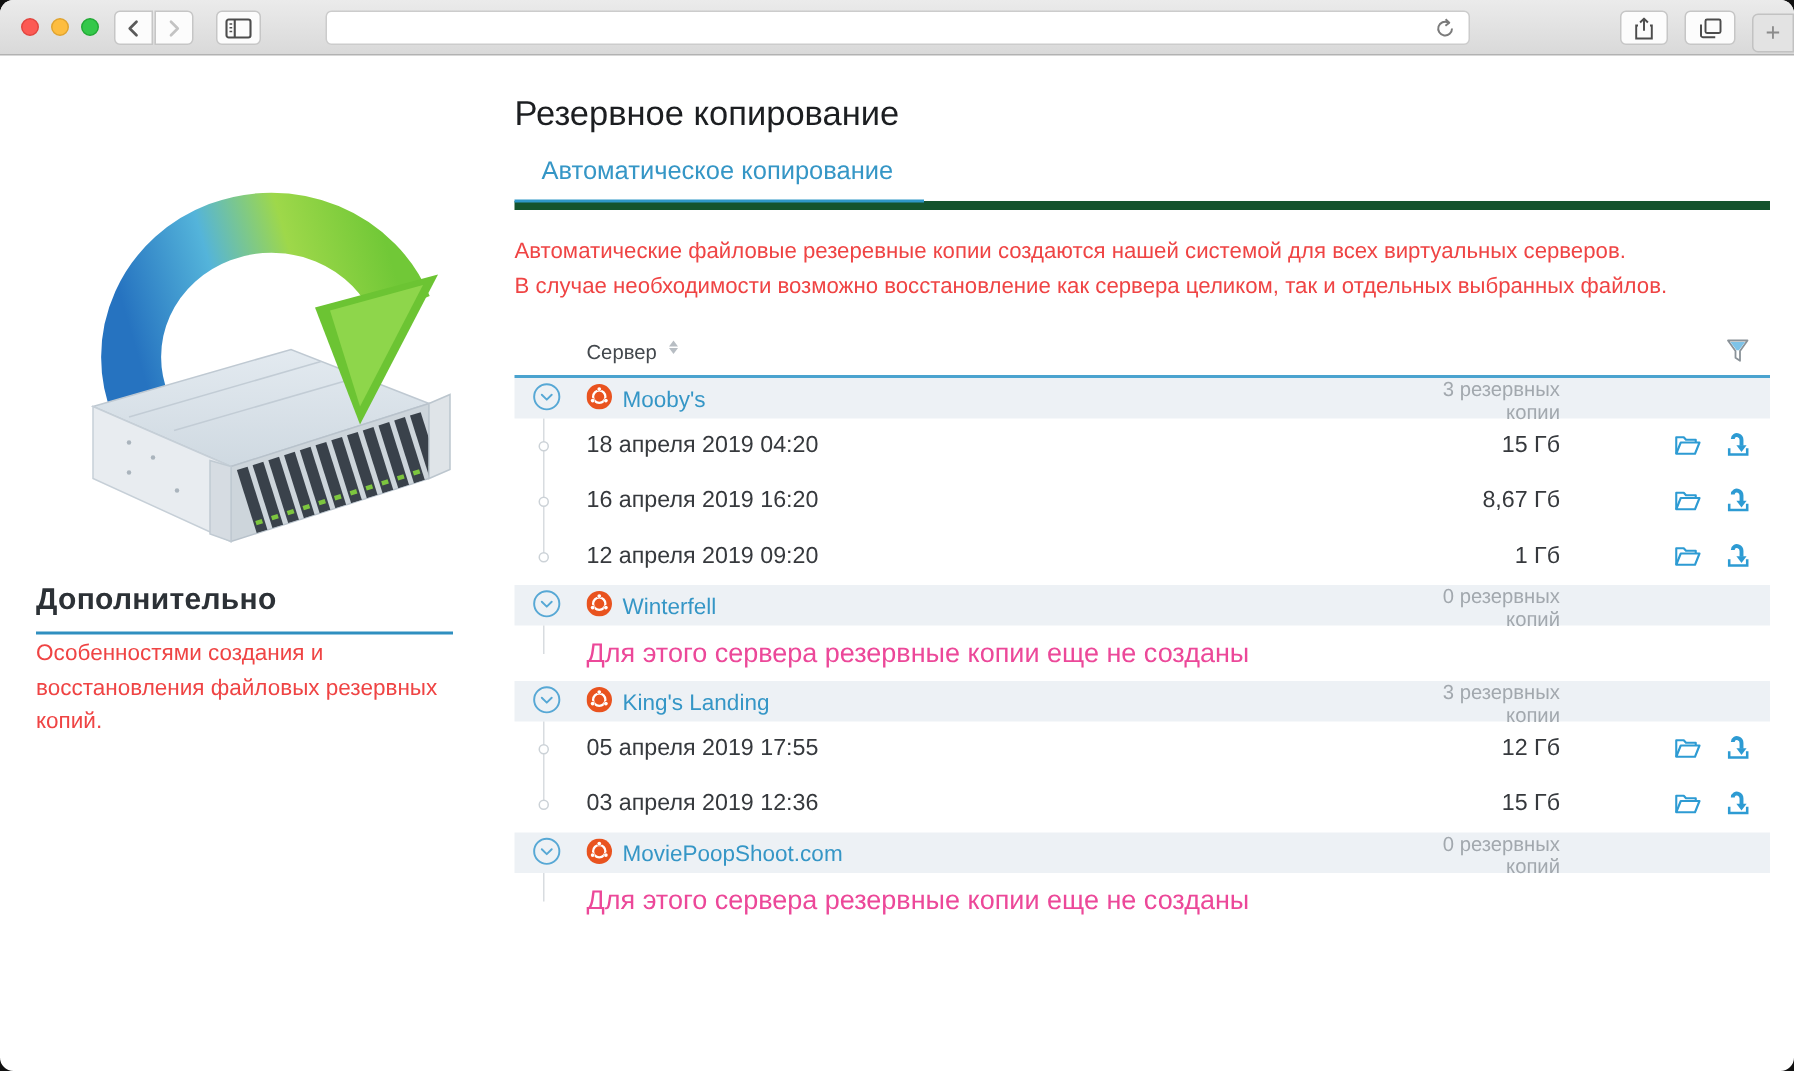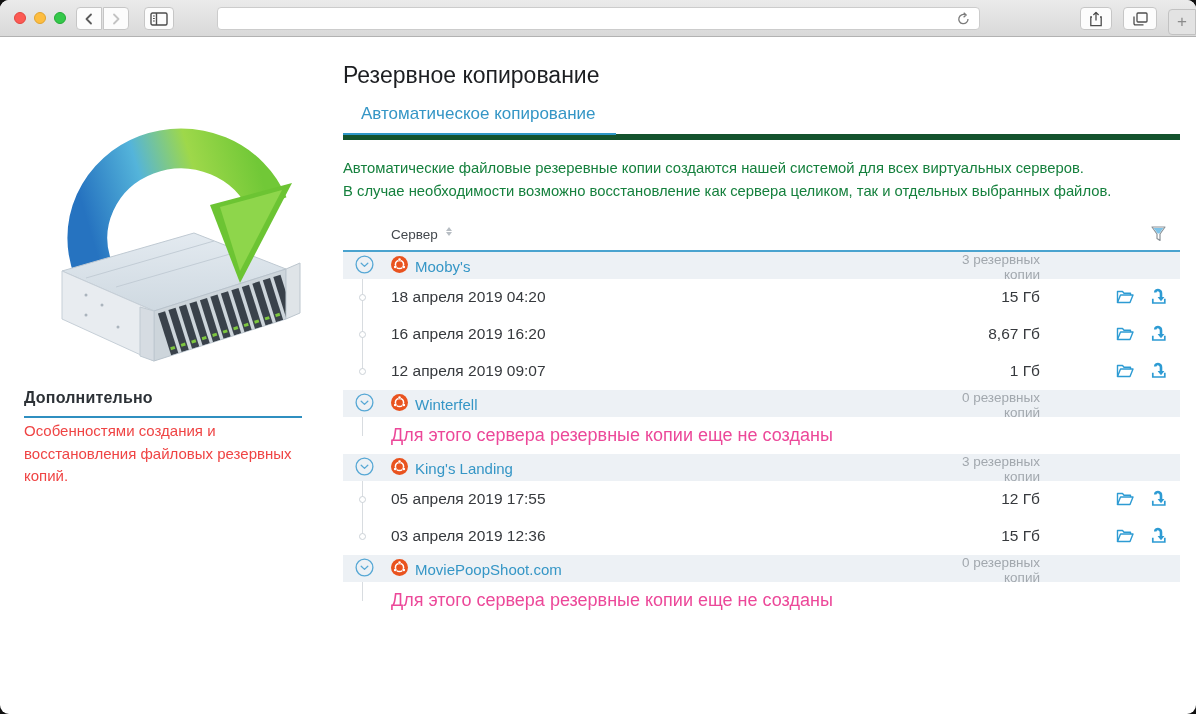--- a/index.html
+++ b/index.html
@@ -22,31 +22,31 @@
   .urlbar { position:absolute; top:7px; left:217px; width:763px; height:23px; background:#fff; border:1px solid #cccccc; border-radius:4px; display:flex; align-items:center; justify-content:flex-end; padding-right:6px; }
   .btn-share{ left:1080px; width:32px; }
   .btn-tabs{ left:1123px; width:34px; }
   .btn-newtab{ left:1168px; width:28px; height:26px; top:9px; background:#e3e3e3; border:1px solid #c2c2c2; border-radius:4px 0 0 4px; color:#8b8b8b; font-size:17px; }
 
   
   .content { display:flex; }
   .side { width:343px; flex:none; position:relative; }
   .illus { position:absolute; left:42px; top:46px; }
   .extras { position:absolute; left:24px; top:352px; width:278px; }
-  .extras h3 { font-size:16px; font-weight:700; color:#2c3136; padding-bottom:9px; border-bottom:2px solid #2f8fc0; letter-spacing:.2px; }
+  .extras h3 { font-size:20px; font-weight:700; color:#2c3136; padding-bottom:9px; border-bottom:2px solid #2f8fc0; letter-spacing:.2px; }
   .extras a { display:block; margin-top:2px; font-size:15px; line-height:1.5; color:#ef4444; text-decoration:none; cursor:pointer; }
 
   .main { flex:1; margin-right:16px; padding-top:25px; }
   .pg-title { font-size:23px; font-weight:500; color:#1c1e21; }
 
   .tabs { display:flex; margin-top:15px; border-bottom:6px solid #14532d; }
   .tab { font-size:17px; color:#3596c6; padding:0 20px 10px 18px; cursor:pointer; position:relative; }
   .tab.active::after{ content:""; position:absolute; left:0; right:0; bottom:-1px; height:2px; background:#2f97c8; }
 
-  .desc { margin-top:17px; font-size:14.8px; color:#15803d; line-height:1.58; }
+  .desc { margin-top:17px; font-size:14.8px; color:#ef4444; line-height:1.58; }
 
   .grid { display:grid; grid-template-columns:48px 1fr 110px 140px; align-items:center; }
   .thead { margin-top:15px; height:33px; border-bottom:2px solid #4aa3cf; color:#43484d; font-size:13.5px; }
   .thead .th-server { grid-column:1 / span 2; padding-left:48px; display:flex; align-items:flex-start; gap:8px; }
   .thead .th-filter { grid-column:4; display:flex; justify-content:flex-end; padding-right:12px; }
   .sorter { display:flex; flex-direction:column; gap:1px; }
   .sorter i { width:0; height:0; border-left:3.5px solid transparent; border-right:3.5px solid transparent; display:block; }
   .sorter .up{ border-bottom:4px solid #b7bdc3; } .sorter .dn{ border-top:4px solid #b7bdc3; }
 
   .grp { height:27px; background:#edf1f5; cursor:pointer; }
@@ -300,21 +300,21 @@
                     <path d="M5.2,4.6 C5.2,2.6 7.2,1.6 8.9,2.2 C10.4,2.7 11,3.9 11,5.4 L11,9.2" fill="none" stroke="#2d9bd3" stroke-width="2.6"></path>
                     <polygon points="7.6,8.9 14.4,8.9 11,13.3" fill="#2d9bd3"></polygon>
                     <path d="M2.8,10.8 V15 H14.8 V10.8" fill="none" stroke="#2d9bd3" stroke-width="1.7"></path>
                   </svg>
                 </span>
     </div>
   </div>
 
   <div class="grid brow">
     <span class="node"></span>
-    <div class="bdate">12 апреля 2019 09:07</div>
+    <div class="bdate">12 апреля 2019 09:20</div>
     <div class="bsize">1 Гб</div>
     <div class="bicons">
       <span class="ibtn">
                   <svg width="18" height="16" viewBox="0 0 18 16">
                     <path d="M1.5,13.5 V2.5 H6.5 L8,4.2 H14.5 V6" fill="none" stroke="#2d9bd3" stroke-width="1.4" stroke-linejoin="round"></path>
                     <polygon points="1.5,13.5 4.5,6 17,6 14,13.5" fill="none" stroke="#2d9bd3" stroke-width="1.4" stroke-linejoin="round"></polygon>
                   </svg>
                 </span>
       <span class="ibtn">
                   <svg width="17" height="18" viewBox="0 0 17 18">

